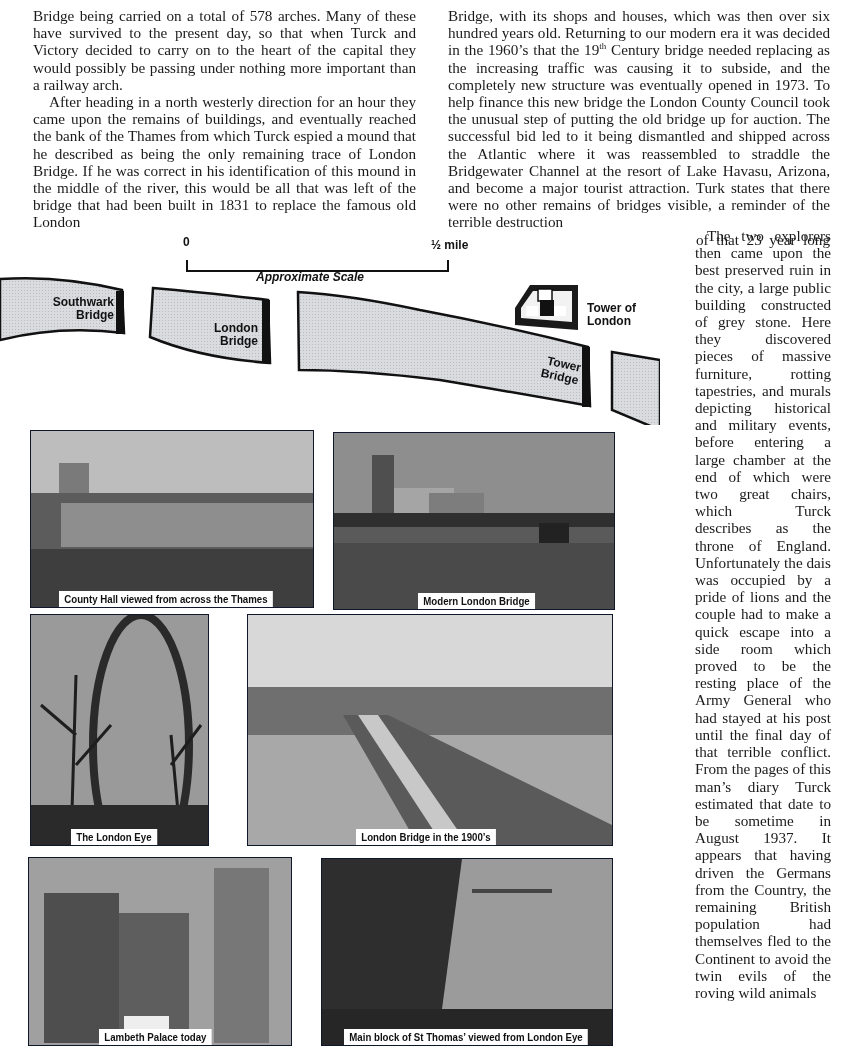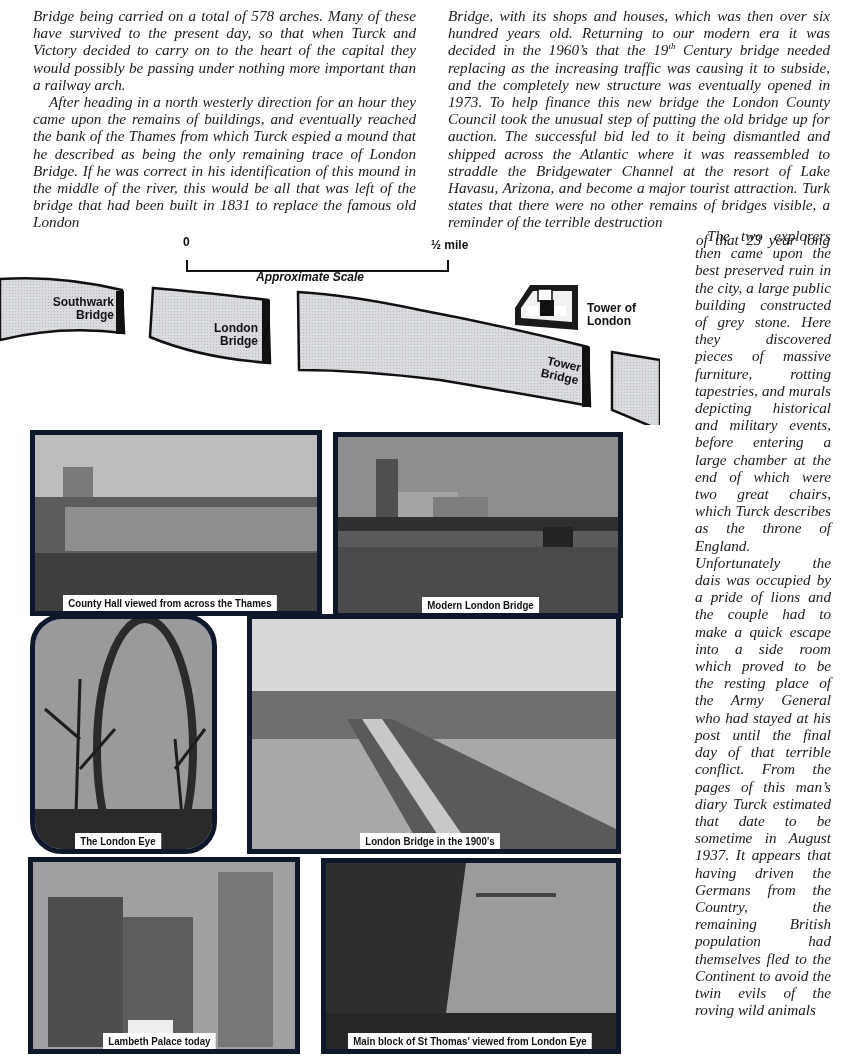--- a/index.html
+++ b/index.html
@@ -1,29 +1,29 @@
 <!DOCTYPE html>
 <html><head>
 <meta charset="utf-8">
 <style>
   html, body { margin: 0; padding: 0; background: #ffffff; }
   body { width: 864px; height: 1063px; position: relative; overflow: hidden;
          font-family: "Liberation Serif", "DejaVu Serif", serif; color: #1a1a1a; }
-  .col { position: absolute; font-size: 15.2px; line-height: 17.2px; text-align: justify; font-style: italic; }
+  .col { position: absolute; font-size: 15.2px; line-height: 17.2px; text-align: justify; }
   .col p { margin: 0; }
   .col p.indent { text-indent: 16px; }
   #col-left { left: 33px; top: 7px; width: 383px; }
   #col-right-top { left: 448px; top: 7px; width: 382px; }
   #col-narrow { left: 695px; top: 210px; width: 136px; }
   .line-right { text-align: right; }
   .map { position: absolute; left: 0; top: 230px; width: 660px; height: 195px; }
   .map-label { position: absolute; font-family: "Liberation Sans", "DejaVu Sans", sans-serif;
                font-weight: bold; font-size: 12px; line-height: 13px; color: #111; }
   .scale-label-italic { font-style: italic; }
-  .photo { position: absolute; overflow: hidden; border: 5px solid #0f172a; }
+  .photo { position: absolute; overflow: hidden; border: 1px solid #0f172a; }
   .photo svg { position: absolute; left: 0; top: 0; width: 100%; height: 100%; }
   .caption { position: absolute; bottom: 0; background: #ffffff;
              font-family: "Liberation Sans", "DejaVu Sans", sans-serif; font-weight: bold;
              font-size: 11px; line-height: 14px; padding: 1px 6px; color: #111; white-space: nowrap;
              transform: scaleX(0.88); transform-origin: left bottom; }
   sup { font-size: 9px; line-height: 0; }
 </style>
 </head>
 <body>
 
@@ -110,21 +110,21 @@
     <rect x="38" y="22" width="22" height="68" fill="#4f4f4f"></rect>
     <rect x="60" y="55" width="60" height="35" fill="#a5a5a5"></rect>
     <rect x="95" y="60" width="55" height="30" fill="#7d7d7d"></rect>
     <rect x="0" y="80" width="280" height="14" fill="#2f2f2f"></rect>
     <rect x="205" y="90" width="30" height="24" fill="#222"></rect>
     <rect x="0" y="110" width="280" height="66" fill="#4a4a4a"></rect>
   </svg>
   <div class="caption" style="left:84px;">Modern London Bridge</div>
 </div>
 
-<div class="photo" style="left:30px;top:614px;width:177px;height:230px;background:#1d4ed8;border-radius:32px;">
+<div class="photo" style="left:30px;top:614px;width:177px;height:230px;background:#1d4ed8;">
   <svg viewBox="0 0 177 230" preserveAspectRatio="none">
     <rect width="177" height="230" fill="#9a9a9a"></rect>
     <ellipse cx="110" cy="130" rx="48" ry="130" fill="none" stroke="#2a2a2a" stroke-width="8"></ellipse>
     <path d="M40 230 L45 60 M45 120 L10 90 M45 150 L80 110 M150 230 L140 120 M140 150 L170 110" stroke="#1e1e1e" stroke-width="3" fill="none"></path>
     <rect x="0" y="190" width="177" height="40" fill="#2a2a2a"></rect>
   </svg>
   <div class="caption" style="left:40px;">The London Eye</div>
 </div>
 
 <div class="photo" style="left:247px;top:614px;width:364px;height:230px;background:#bef264;">

